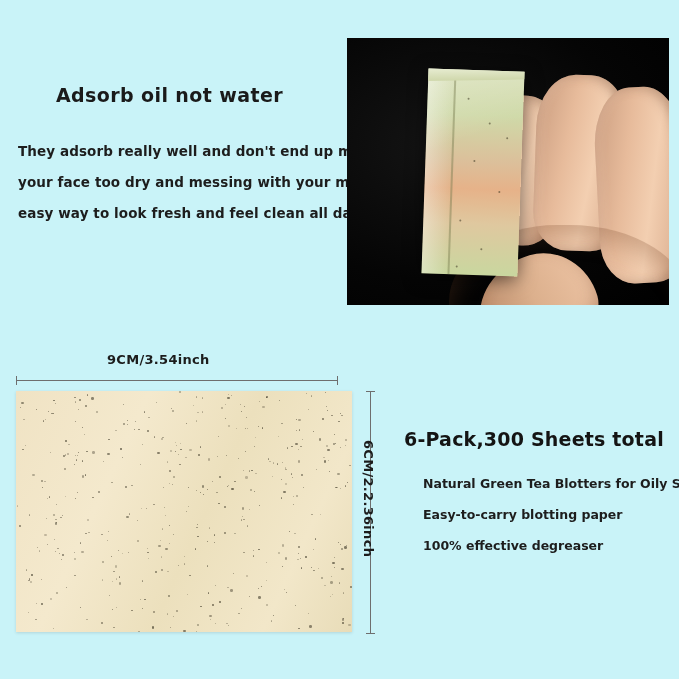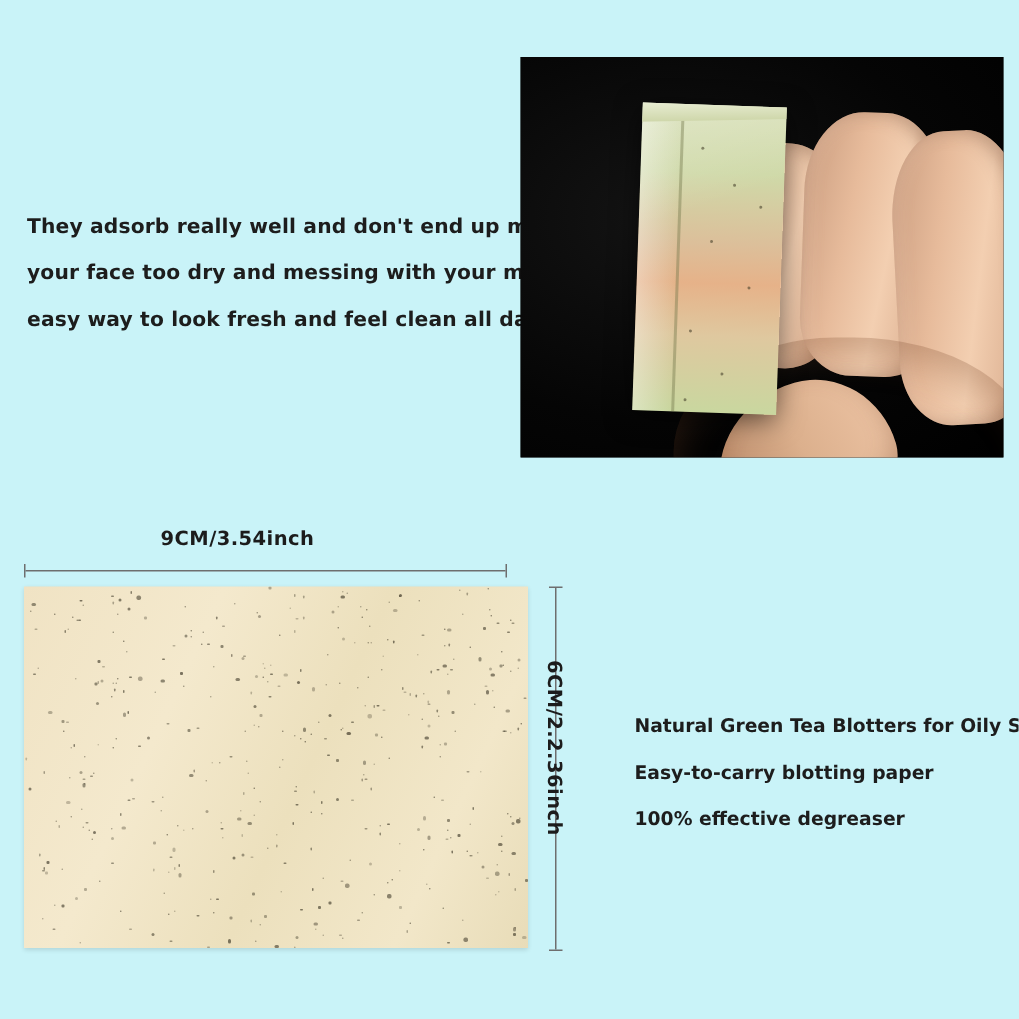--- a/index.html
+++ b/index.html
@@ -237,20 +237,21 @@
     color: #1d1d1d;
     line-height: 31px;
   }
   .feature-list div { white-space: nowrap; }
 </style>
 </head>
 <body>
 
 <div class="page">
 
+  <div class="headline">Adsorb oil not water</div>
 
   <div class="para">
     <div>They adsorb really well and don't end up making</div>
     <div>your face too dry and messing with your makeup,</div>
     <div>easy way to look fresh and feel clean all day</div>
   </div>
 
   <div class="photo">
     <div class="dark-bg"></div>
     <div class="hand">
@@ -707,19 +708,20 @@
         <span class="pspeck" style="left:90.9px;top:148.8px;width:1.4px;height:1.4px;opacity:0.51"></span>
         <span class="pspeck" style="left:268.6px;top:92.0px;width:2.4px;height:2.4px;opacity:0.35"></span>
         <span class="pspeck" style="left:255.7px;top:85.0px;width:1.4px;height:1.4px;opacity:0.39"></span>
         <span class="pspeck" style="left:212.0px;top:93.9px;width:1.4px;height:1.4px;opacity:0.46"></span>
         <span class="pspeck" style="left:58.2px;top:183.9px;width:1.4px;height:1.4px;opacity:0.63"></span>
         <span class="pspeck" style="left:321.3px;top:81.8px;width:2.4px;height:2.4px;opacity:0.52"></span>
         <span class="pspeck" style="left:131.4px;top:161.0px;width:1.4px;height:1.4px;opacity:0.76"></span>
       </div>
   </div>
 
+  <div class="feature-title">6-Pack,300 Sheets total</div>
   <div class="feature-list">
     <div>Natural Green Tea Blotters for Oily Skin</div>
     <div>Easy-to-carry blotting paper</div>
     <div>100% effective degreaser</div>
   </div>
 
 </div>
 
 </body></html>

